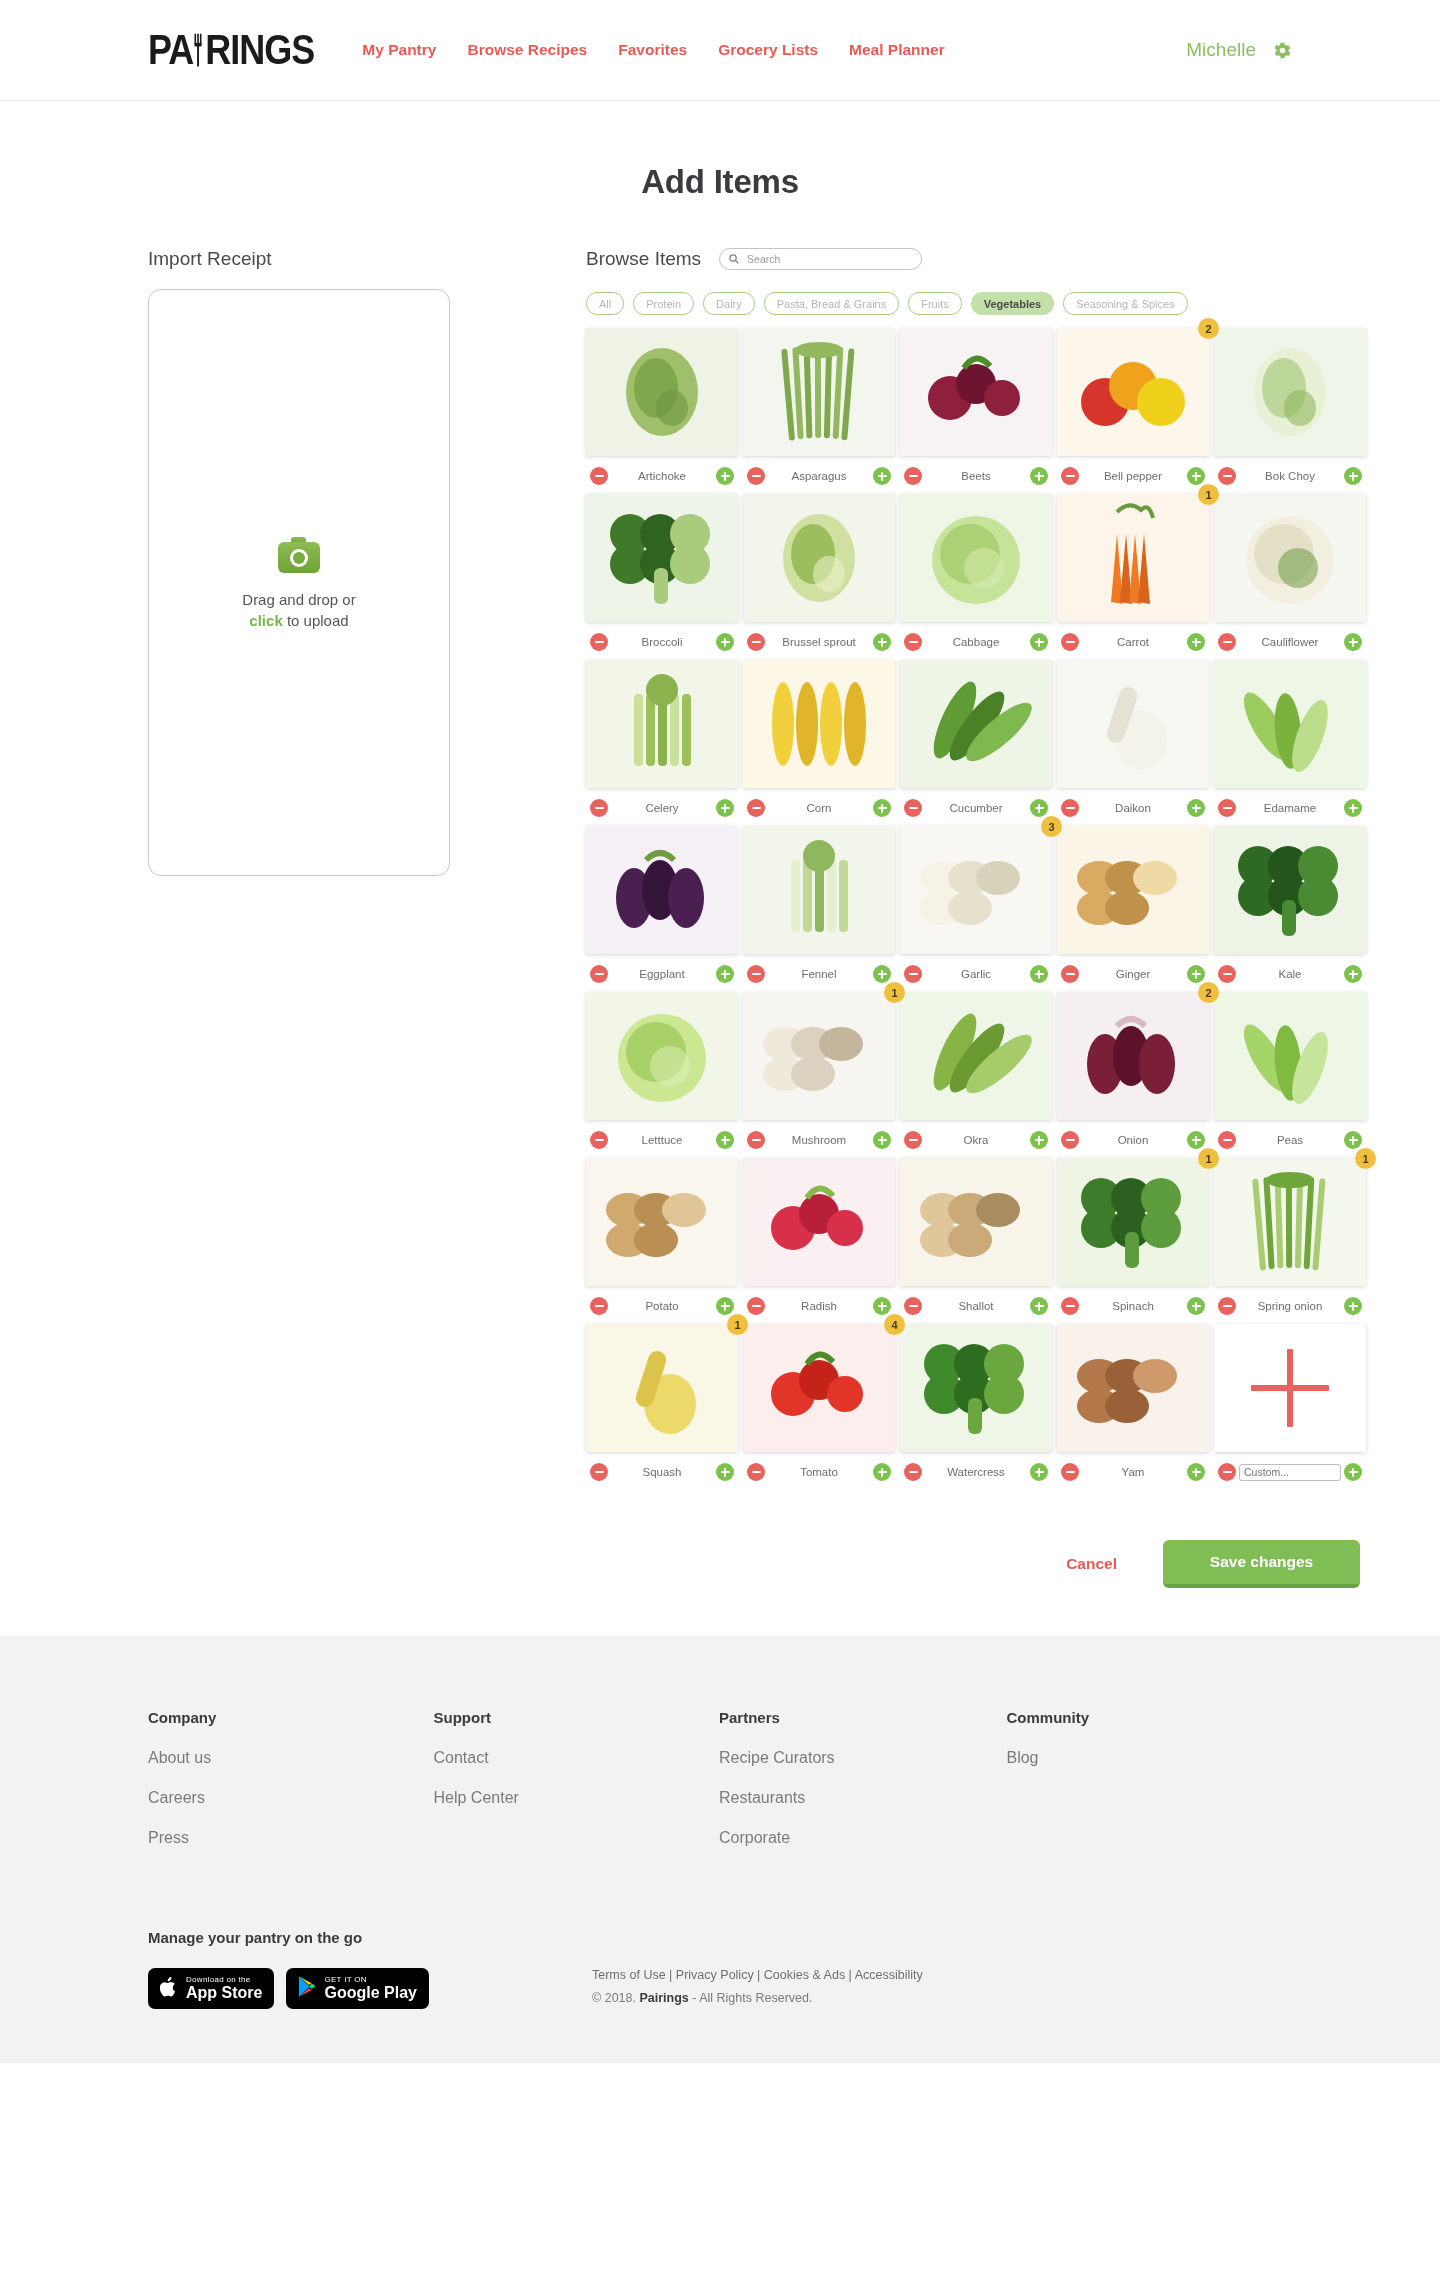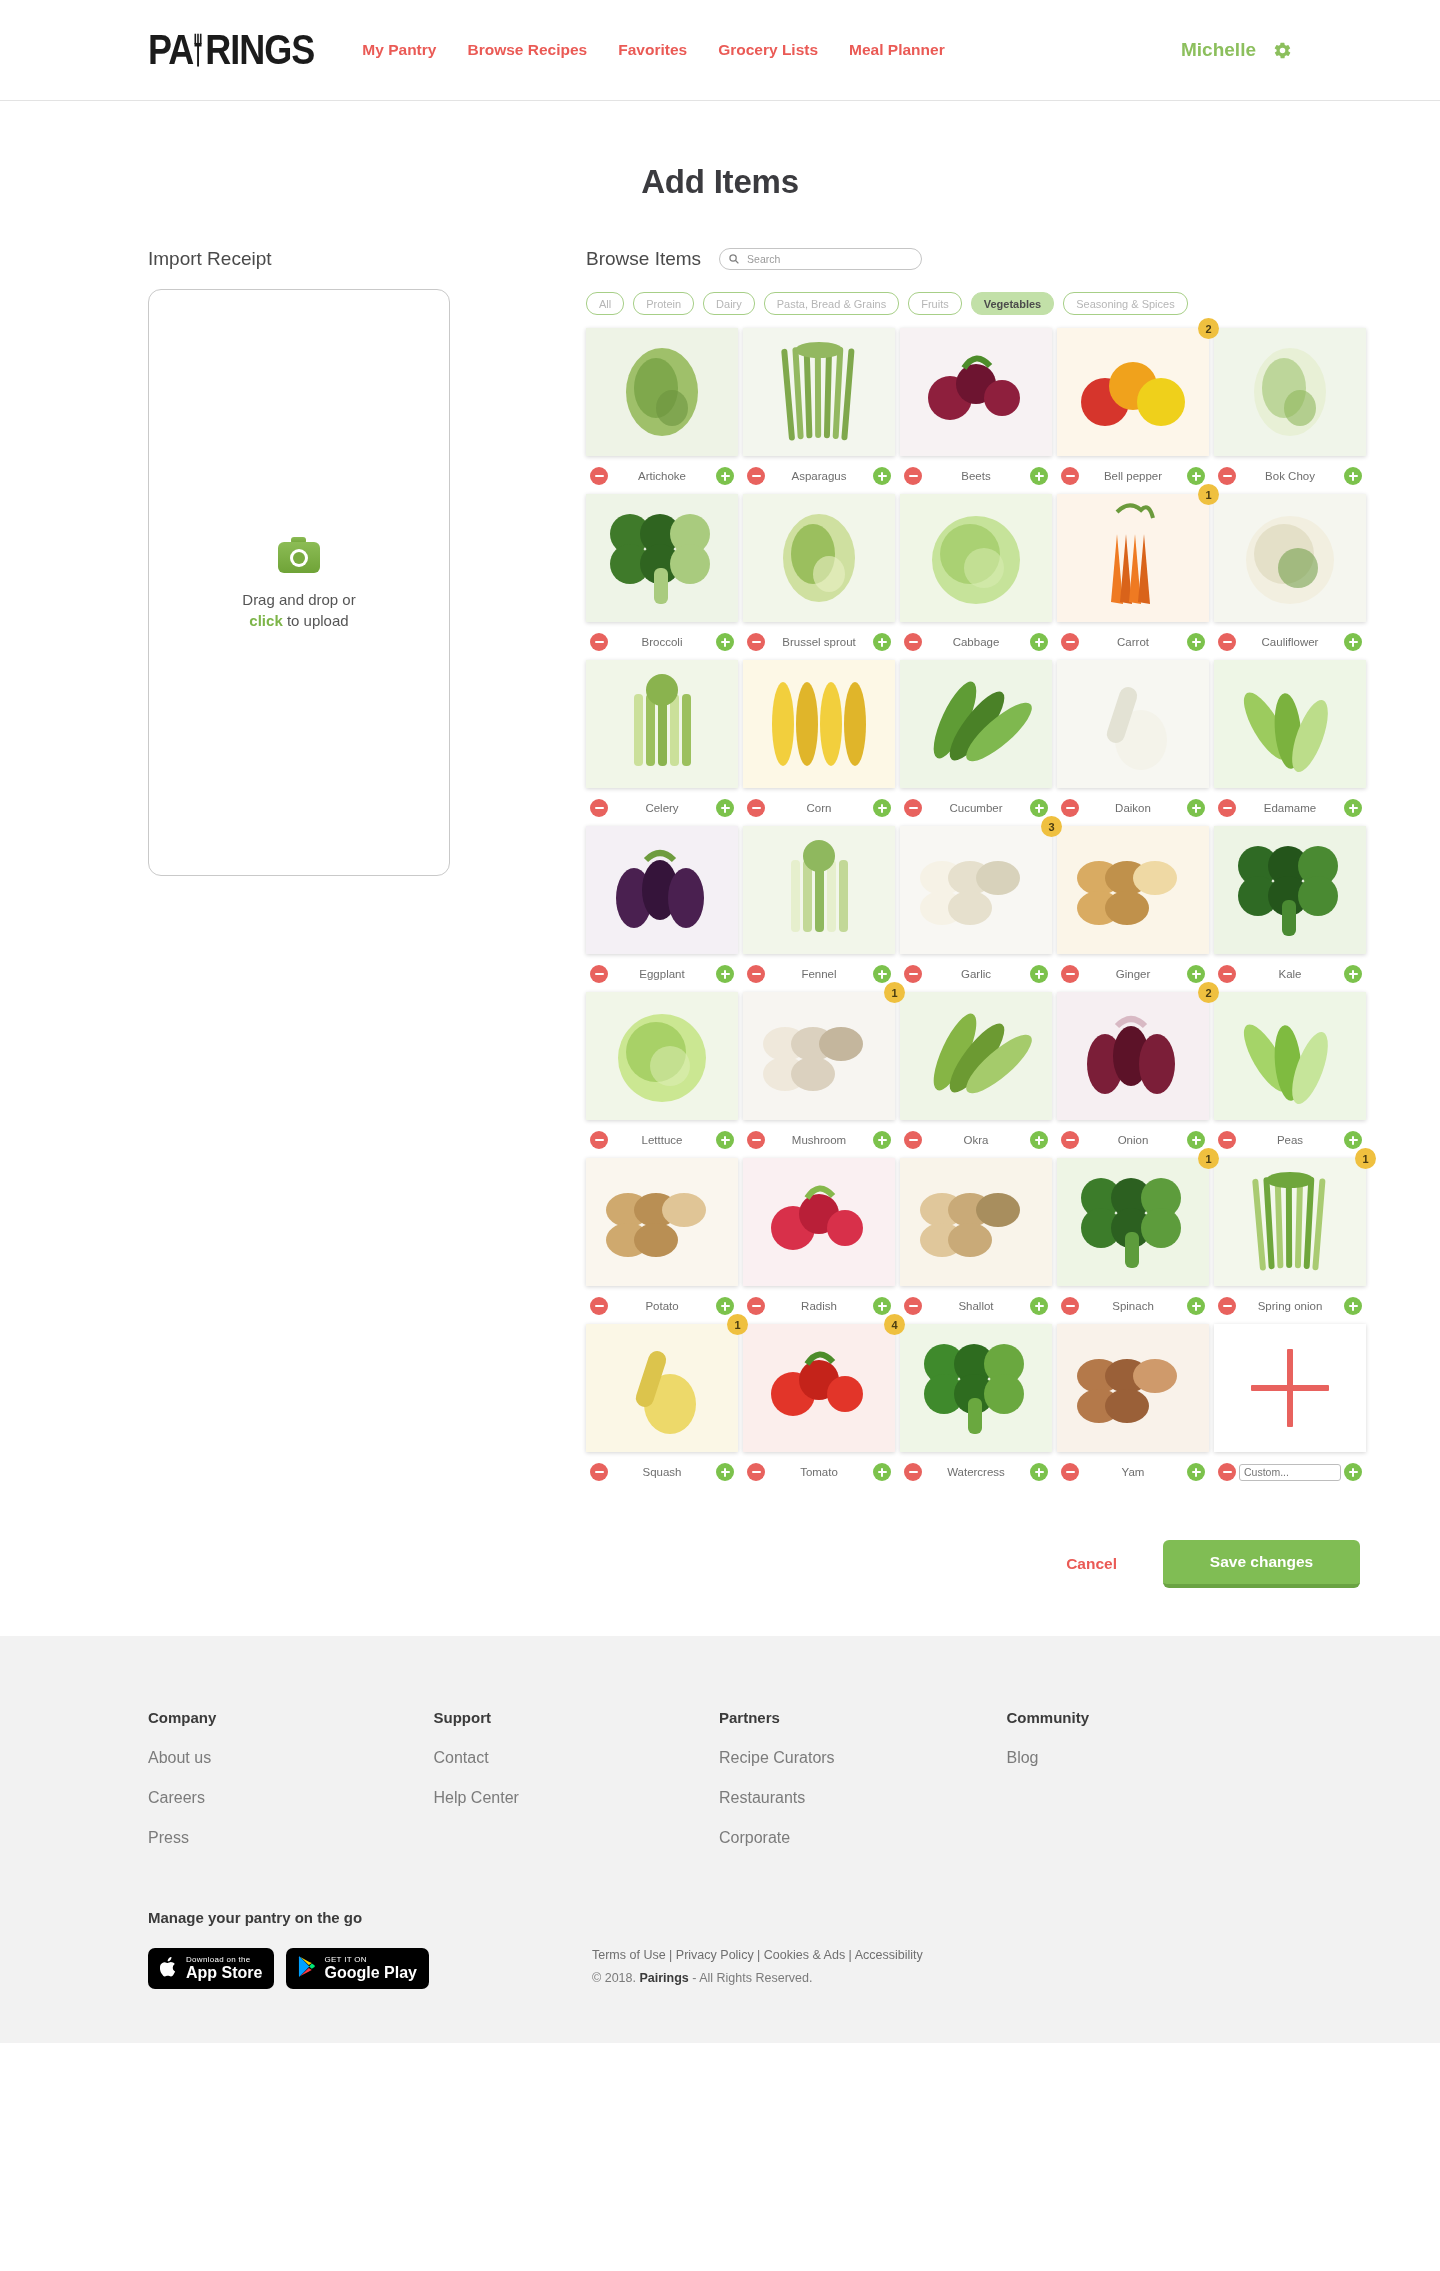--- a/index.html
+++ b/index.html
@@ -56,21 +56,21 @@
   .user-area {
     position:absolute;
     right:148px;
     display:flex;
     align-items:center;
     gap:17px;
   }
   .user-name {
     color:#8cbf5d;
     font-size:19px;
-    font-weight:bold;
+    font-weight:normal;
   }
   .gear { color:#8cbf5d; display:flex; align-items:center; }
 
   
   .page-title {
     text-align:center;
     font-size:33px;
     font-weight:bold;
     color:#3b3b3f;
     margin:62px 0 0 0;
@@ -319,20 +319,21 @@
     display:flex;
     justify-content:space-between;
     align-items:flex-end;
     margin-top:40px;
   }
   .f-promo-title {
     font-size:15px;
     font-weight:bold;
     color:#3b3b3b;
     margin-bottom:22px;
+    margin-top:20px;
   }
   .stores { display:flex; gap:12px; }
   .store-badge {
     background:#000;
     border-radius:7px;
     height:41px;
     display:flex;
     align-items:center;
     gap:7px;
     padding:0 12px;

